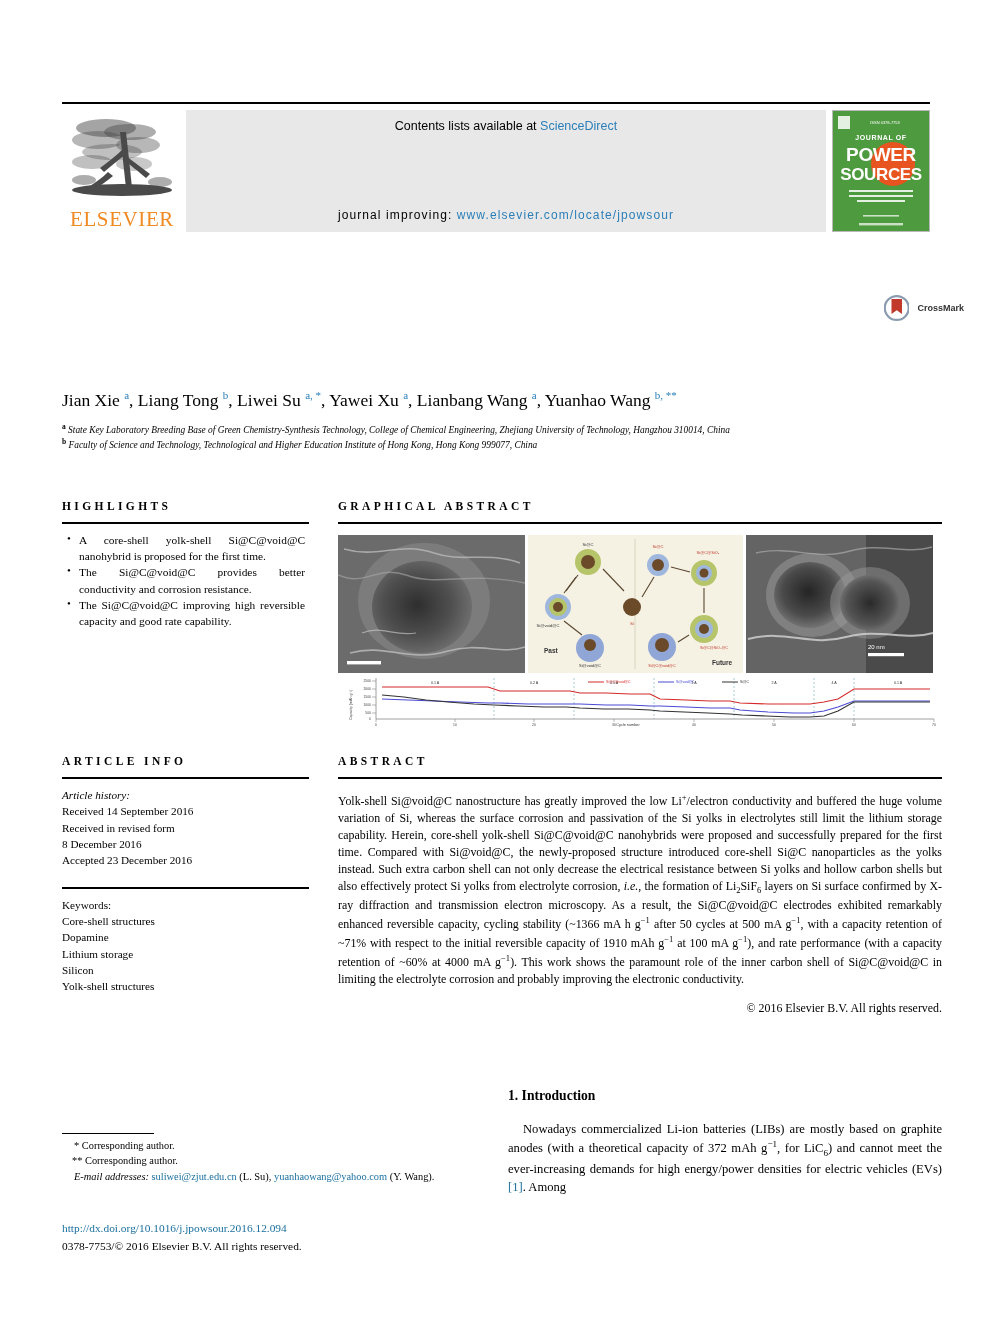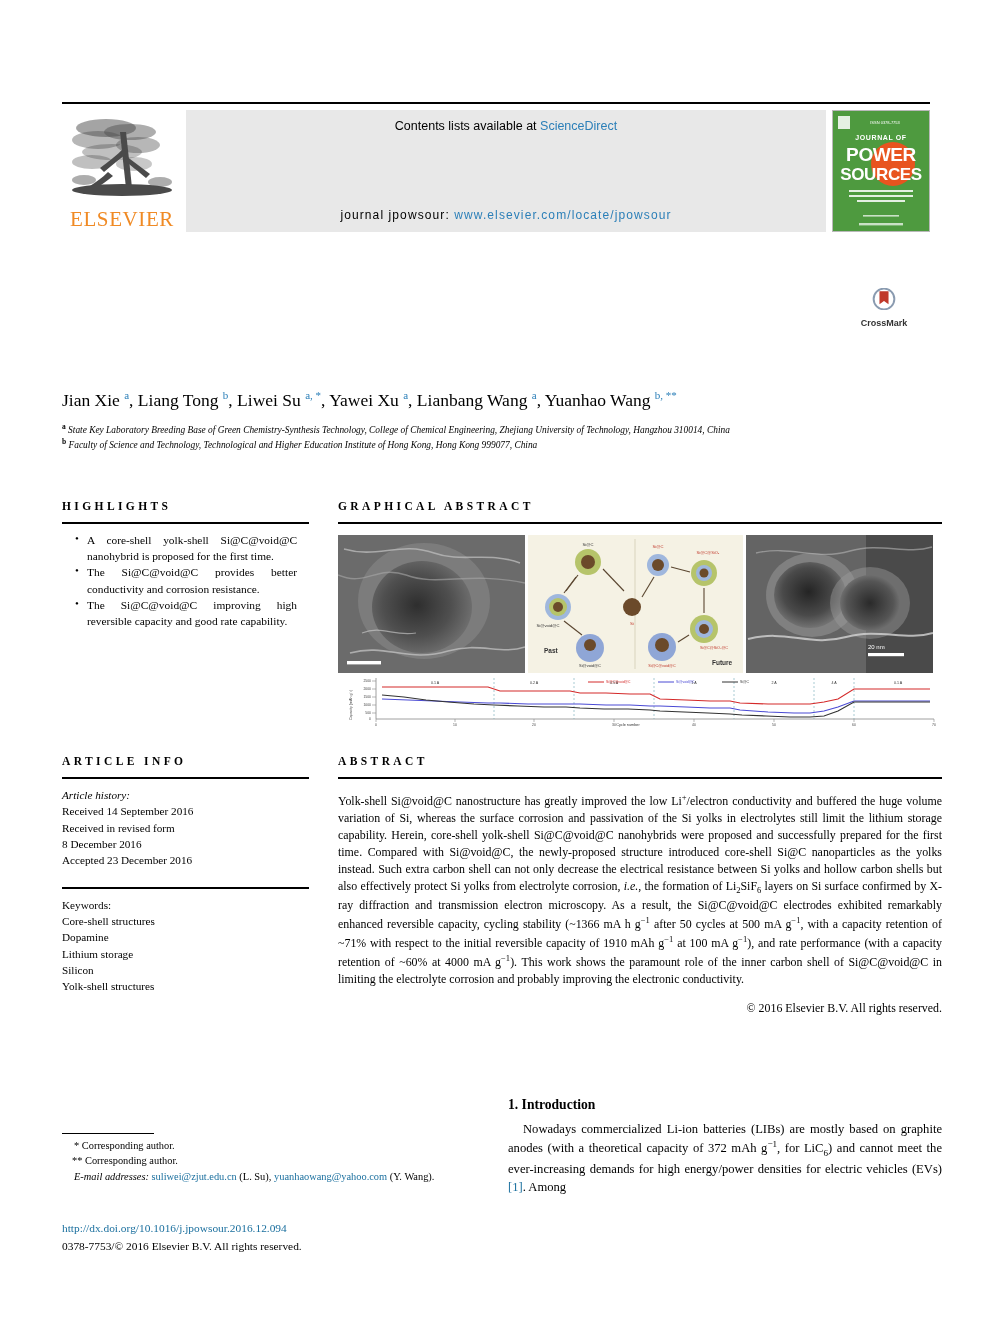--- a/index.html
+++ b/index.html
@@ -111,26 +111,25 @@
   }
   .paper-title {
     font-size: 25.5px;
     line-height: 1.26;
     letter-spacing: -0.1px;
     margin: 0;
     font-weight: normal;
   }
   .crossmark {
     position: absolute;
-    left: 844px; top: 288px;
+    left: 884px; top: 288px;
     width: 80px; height: 40px;
     display: flex;
     align-items: center;
     gap: 8px;
-    flex-direction: column;
   }
   .crossmark-text {
     font-family: "Liberation Sans", sans-serif;
     font-size: 9px;
     font-weight: bold;
     color: #333;
   }
 
   .authors {
     position: absolute;
@@ -155,21 +154,21 @@
     font-family: "Liberation Serif", serif;
     font-weight: bold;
     font-size: 11.5px;
     letter-spacing: 3.4px;
   }
   .hr-thick { border-top: 2.2px solid #000; }
 
   .hl-block { position: absolute; left: 62px; top: 500px; width: 247px; }
   .hl-rule { margin-top: 10px; }
   .hl-list {
-    margin: 12px; padding: 0 0 0 11px;
+    margin: 4px; padding: 0 0 0 11px;
     list-style: none;
     font-size: 11.4px;
     line-height: 1.42;
     text-align: justify;
     margin-top: 8px;
   }
   .hl-list li {
     position: relative;
     margin-bottom: 0px;
     padding-left: 2px;
@@ -222,21 +221,20 @@
     margin-top: 13px;
   }
   sub, sup { font-size: 0.72em; }
 
   
   .intro-head {
     position: absolute;
     left: 508px; top: 1088px;
     font-size: 13.6px;
     font-weight: bold;
-    margin-top: 9px;
   }
   .intro-body {
     position: absolute;
     left: 508px; top: 1120px;
     width: 434px;
     font-size: 12.6px;
     line-height: 1.45;
     text-align: justify;
     text-indent: 15px;
   }
@@ -303,21 +301,21 @@
           </g>
         </svg>
         <div class="elsevier-word">ELSEVIER</div>
       </div>
 
       <div class="mast-center">
         <div class="contents-line">
           <span>Contents lists available at </span><span class="sd">ScienceDirect</span>
         </div>
         <div class="homepage-line">
-          <span>journal jpowsour: </span><span class="url">www.elsevier.com/locate/jpowsour</span>
+          <span>journal improving: </span><span class="url">www.elsevier.com/locate/jpowsour</span>
         </div>
       </div>
 
       <div class="cover-thumb">
         <svg width="96" height="122" viewBox="0 0 96 122">
           <rect x="0" y="0" width="96" height="122" fill="#4e9a3f"></rect>
           <rect x="5" y="5" width="12" height="13" fill="#ffffff" opacity=".85"></rect>
           <text x="52" y="13" font-family="Liberation Sans, sans-serif" font-size="4" fill="#ffffff" text-anchor="middle">ISSN 0378-7753</text>
           <text x="48" y="29" font-family="Liberation Sans, sans-serif" font-size="7" font-weight="bold" fill="#ffffff" text-anchor="middle" letter-spacing="0.6">JOURNAL OF</text>
           <circle cx="60" cy="53" r="22" fill="#e8541f"></circle>

